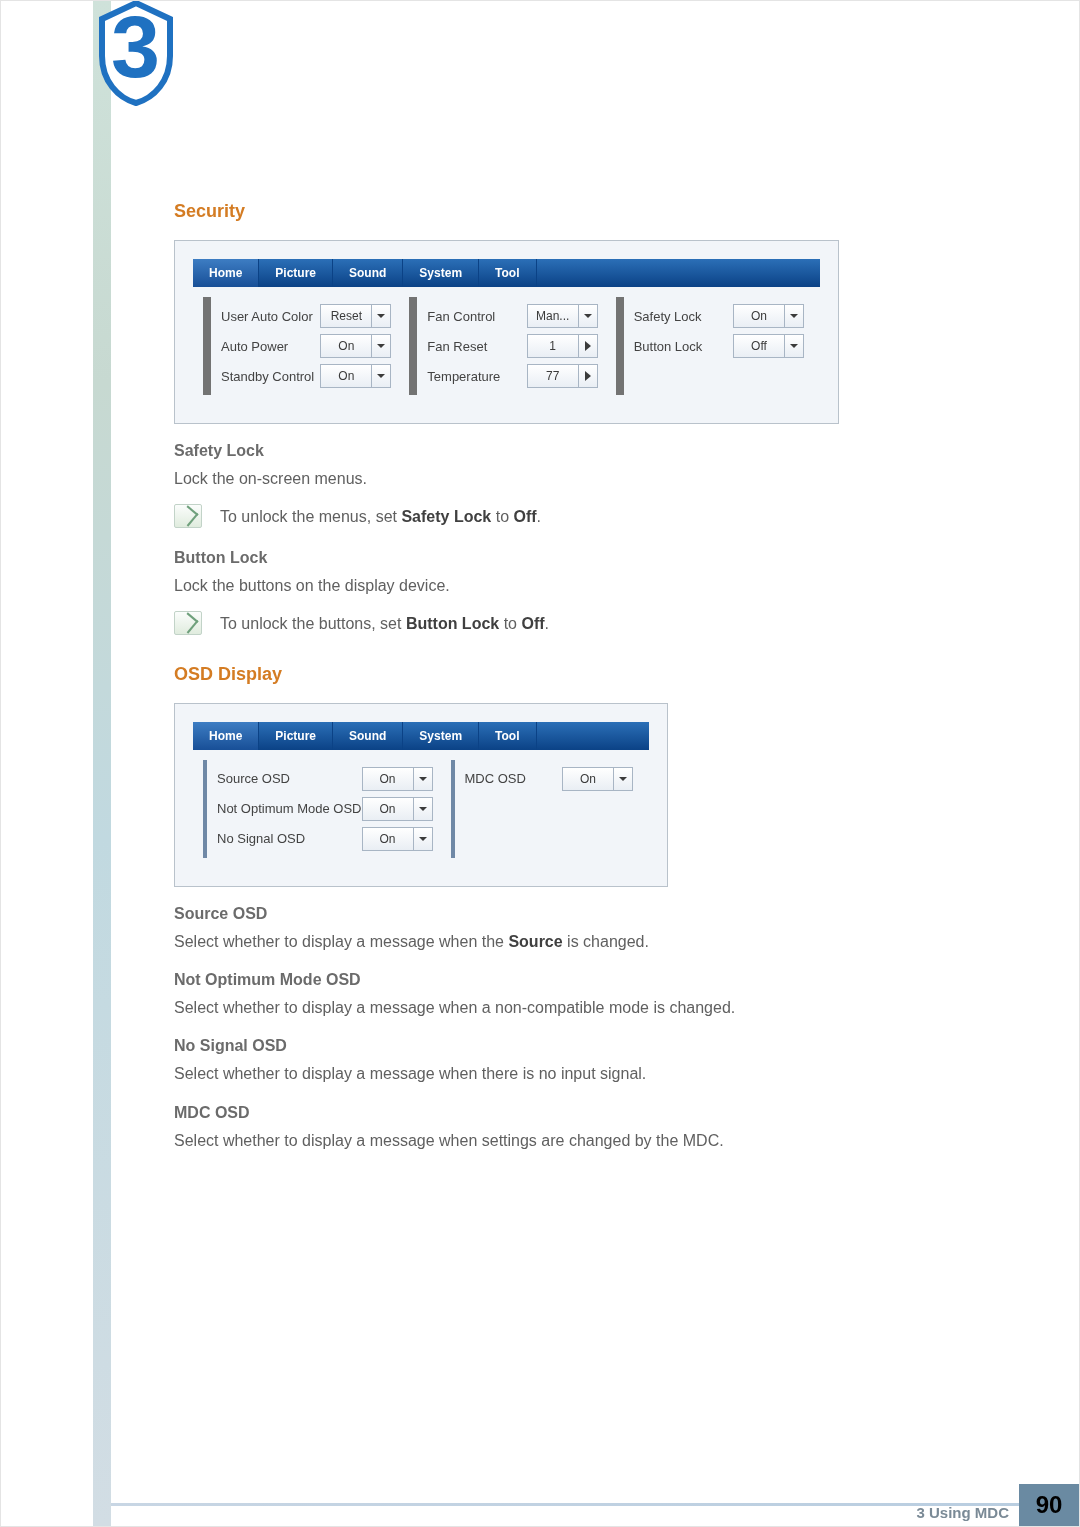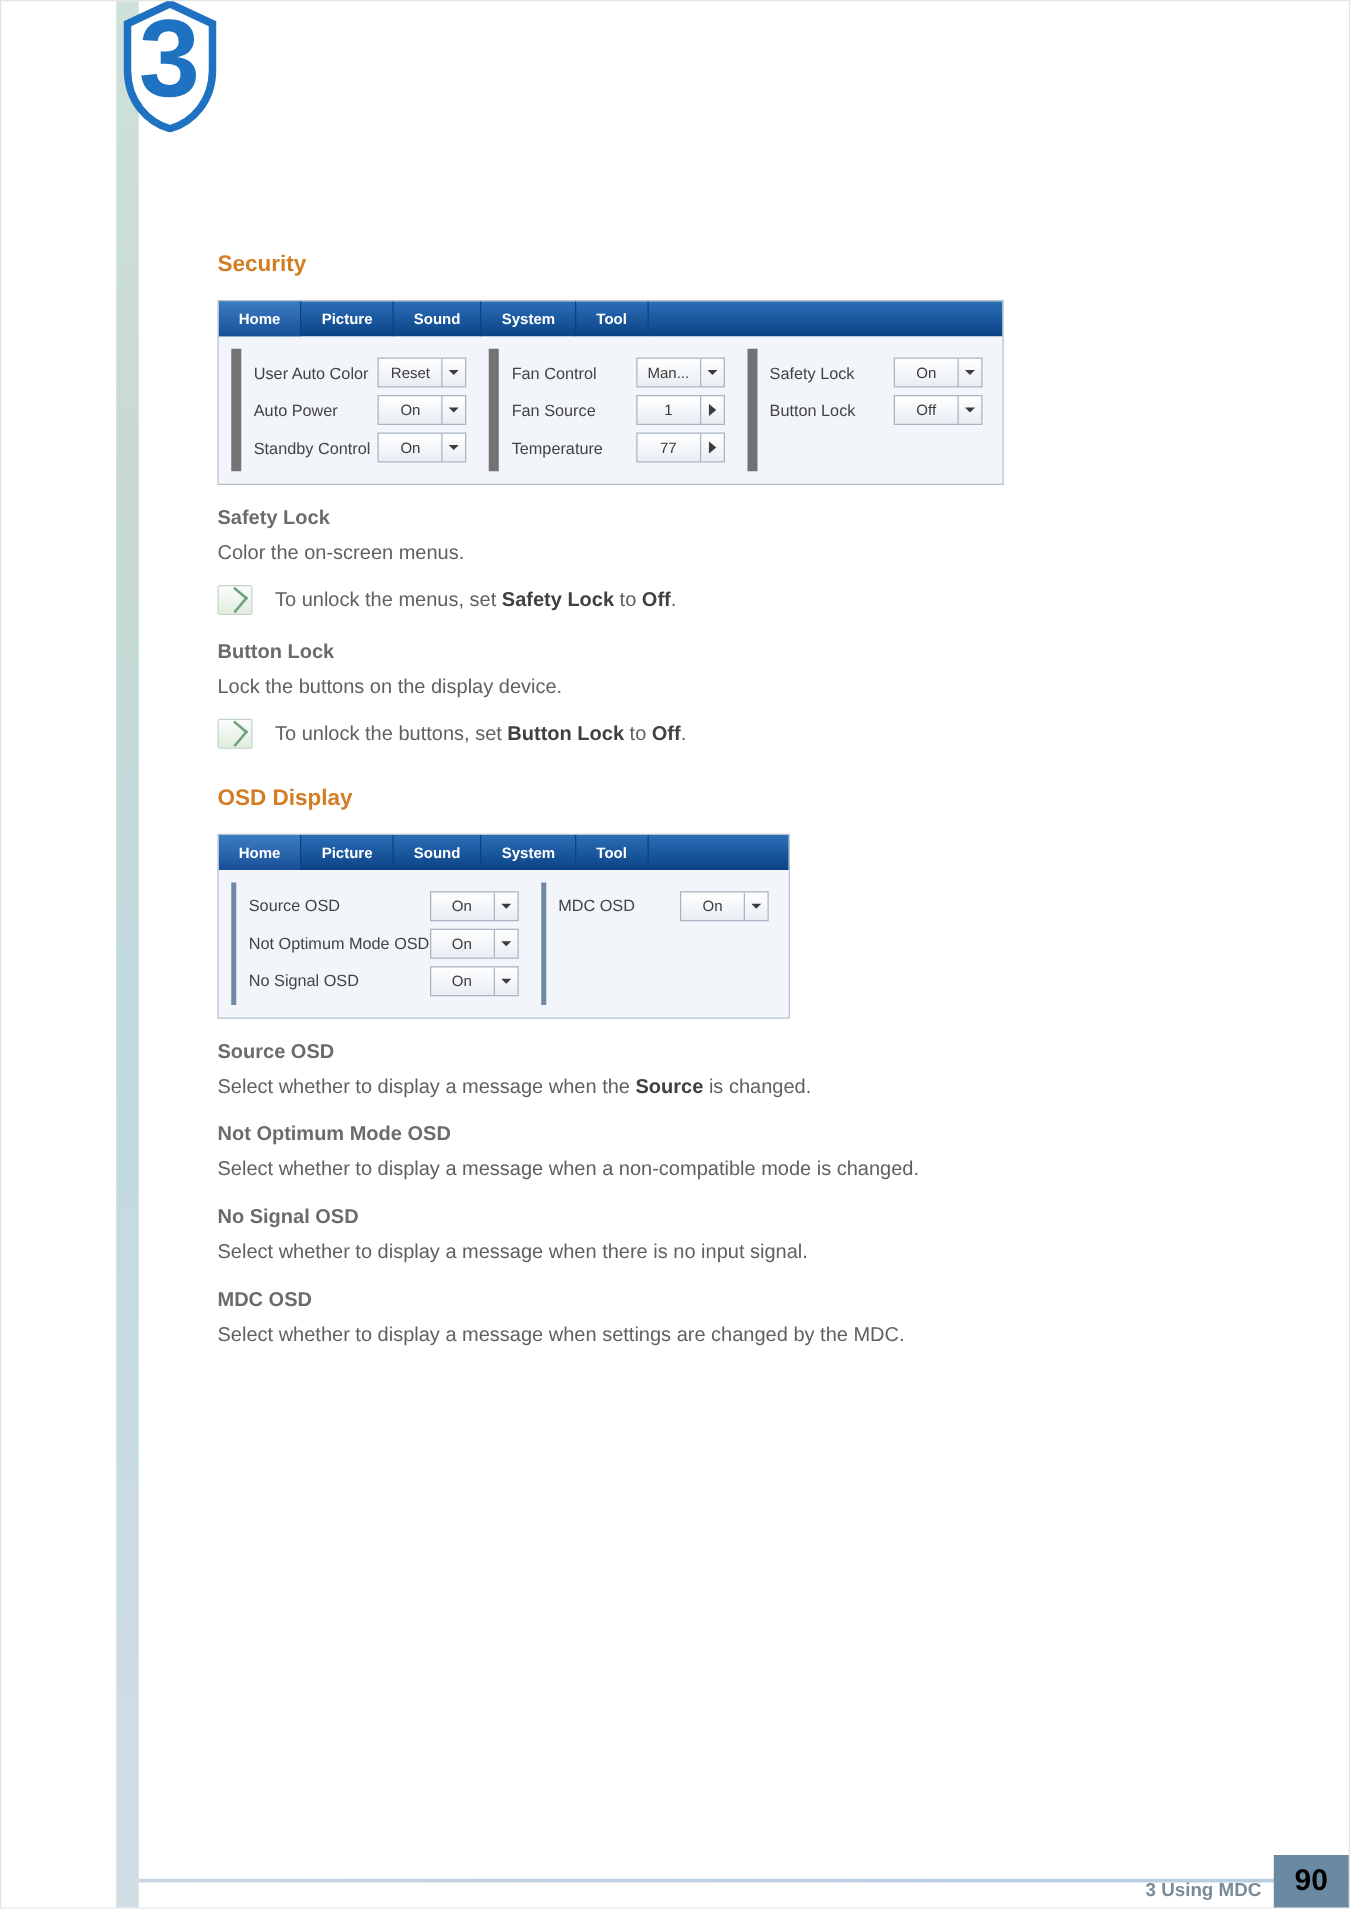--- a/index.html
+++ b/index.html
@@ -12,21 +12,21 @@
 .chap-num{position:absolute;left:110px;top:-5px;font-size:88px;font-weight:700;color:#1f71c1;font-family:Arial,sans-serif}
 .chap-title{position:relative;z-index:2;margin-left:95px;font-size:30px;font-weight:700;color:#1f71c1}
 .content{position:absolute;left:173px;top:200px;right:100px}
 .h-sec{color:#d47c23;font-weight:700;font-size:18px;margin:0 0 18px 0}
 .h-sub{color:#6b6b6b;font-weight:700;font-size:16px;margin:18px 0 8px 0}
 .body-p{color:#606060;font-size:16px;margin:0 0 14px 0;line-height:1.4}
 .body-p b{color:#404040}
 .note-row{display:flex;align-items:flex-start;gap:18px;margin:4px 0 18px 0}
 .note-ico{width:26px;height:22px;flex:0 0 auto;border:1px solid #c2d3c8;background:linear-gradient(180deg,#fbfdfc,#e0ecde);border-radius:2px;position:relative}
 .note-ico::after{content:"";position:absolute;left:5px;top:4px;width:14px;height:12px;border-bottom:2px solid #6fa07c;border-right:2px solid #6fa07c;transform:rotate(-50deg)}
-.panel{border:1px solid #b9c2cb;background:#f2f5f9;padding:0;overflow:hidden;margin-bottom:18px}
+.panel{border:1px solid #b9c2cb;background:#f2f5f9;padding:18px;overflow:hidden;margin-bottom:18px}
 .panel-tabs{display:flex;background:linear-gradient(180deg,#2b6fb7 0%,#0b4286 100%);height:28px}
 .ptab{color:#fff;font-size:12px;font-weight:700;padding:0 16px;display:flex;align-items:center;border-right:1px solid #0b4286;position:relative}
 .ptab:first-child{border-top-left-radius:0}
 .ptab.home{background:linear-gradient(180deg,#3d7dc3,#184f97)}
 .panel-body{display:grid;grid-template-columns:repeat(var(--cols,3),1fr);gap:0;padding:6px 4px}
 .pgroup{border-left:8px solid #737373;margin:4px 6px;padding:4px 6px 4px 10px;background:#f2f5f9}
 .prow{display:flex;align-items:center;justify-content:space-between;height:30px;color:#434343;font-size:13px}
 .prow .lbl{white-space:nowrap}
 .ctrl{display:flex;align-items:center;border:1px solid #a8b5c4;background:linear-gradient(180deg,#fff,#e9eef4);height:22px;color:#3b3b3b;font-size:12px}
 .ctrl .val{padding:0 8px;min-width:34px;text-align:center}
@@ -116,21 +116,21 @@
             <div class="ctrl">
                 <span class="val">Man...</span>
                 <span class="dd">
                   <svg viewBox="0 0 8 8">
                     <path d="M0 2 L4 6 L8 2 Z" fill="#3b3b3b"></path>
                   </svg>
                 </span>
               </div>
           </div>
           <div class="prow">
-              <span class="lbl">Fan Source</span>
+              <span class="lbl">Fan Reset</span>
             <div class="ctrl">
                 <span class="val">1</span>
                 <span class="arr">
                   <svg viewBox="0 0 6 10">
                     <path d="M0 0 L6 5 L0 10 Z" fill="#3b3b3b"></path>
                   </svg>
                 </span>
               </div>
           </div>
           <div class="prow">
@@ -168,21 +168,21 @@
                   </svg>
                 </span>
               </div>
           </div>
           <div class="prow"></div>
         </div>
       </div>
     </div>
 
     <div class="h-sub">Safety Lock</div>
-    <p class="body-p">Color the on-screen menus.</p>
+    <p class="body-p">Lock the on-screen menus.</p>
     <div class="note-row">
       <div class="note-ico"></div>
       <p class="body-p" style="margin:2px 0">
         <span>To unlock the menus, set </span><b>Safety Lock</b><span> to </span><b>Off</b><span>.</span>
       </p>
     </div>
 
     <div class="h-sub">Button Lock</div>
     <p class="body-p">Lock the buttons on the display device.</p>
     <div class="note-row">

